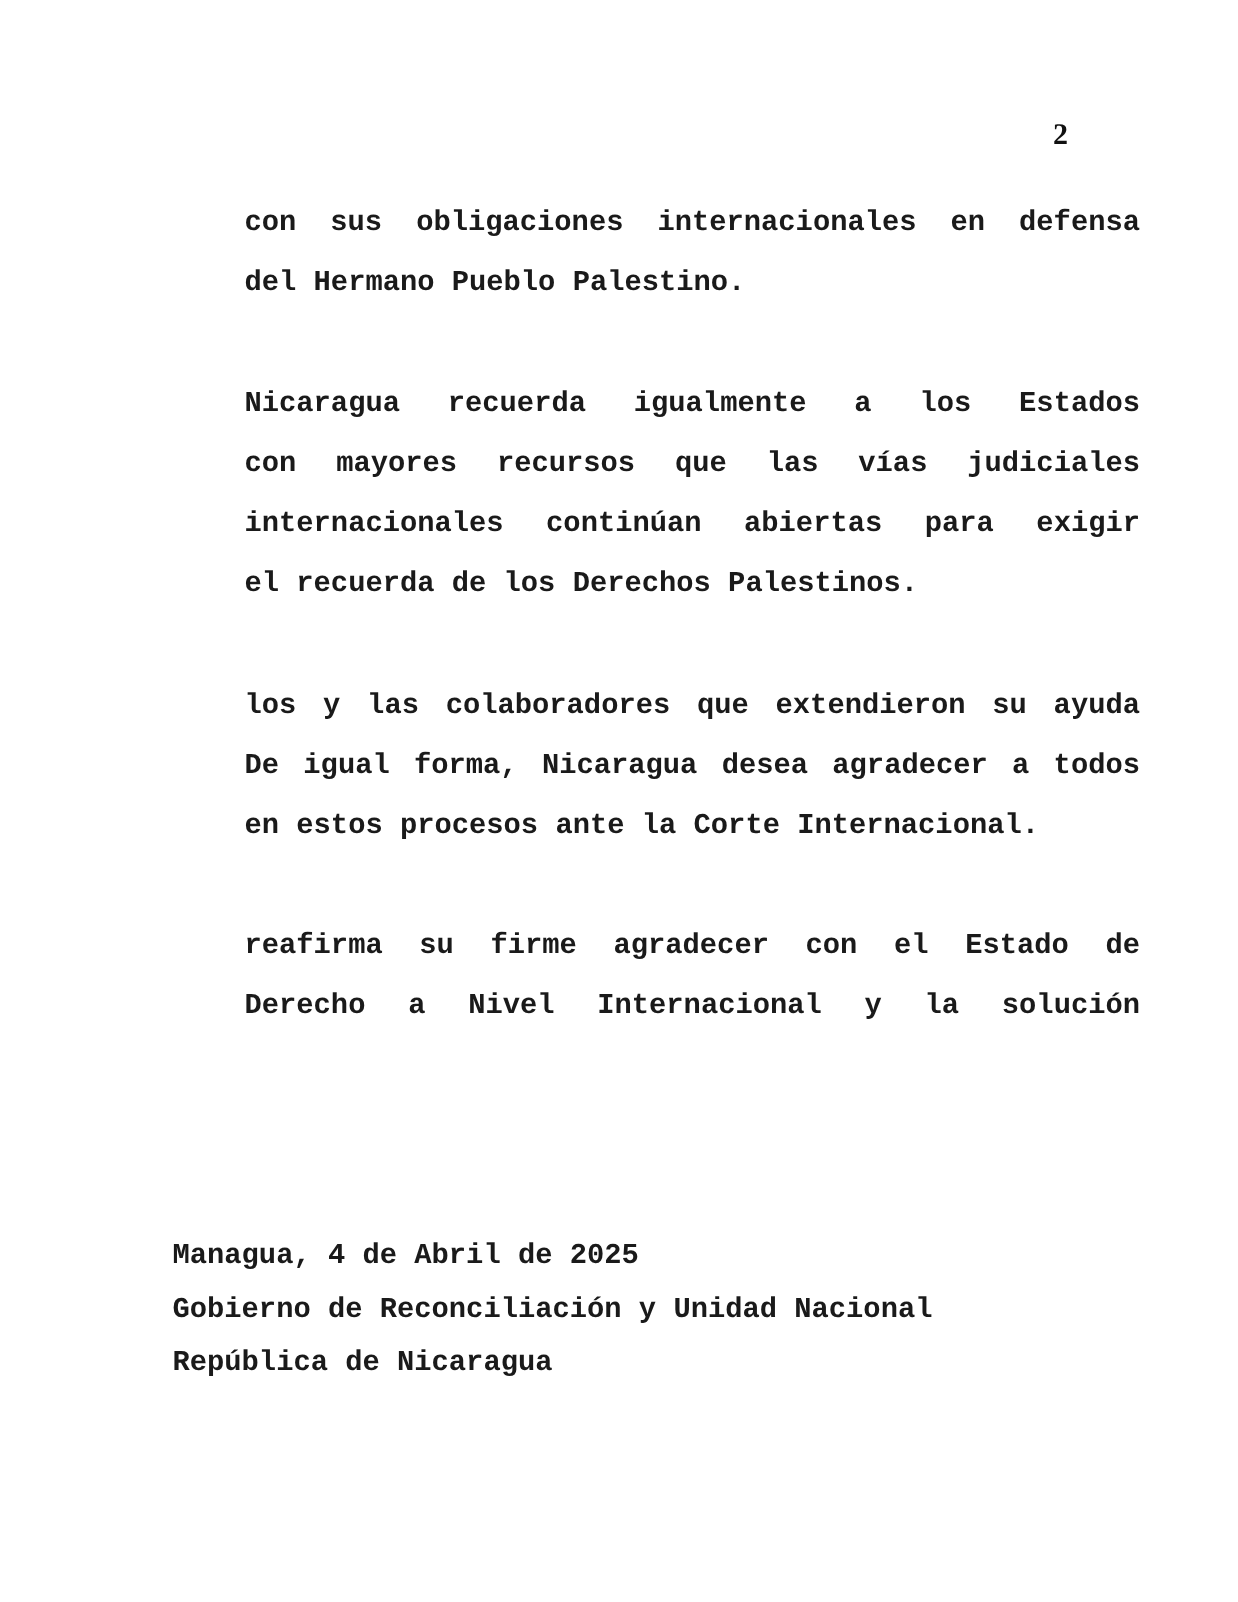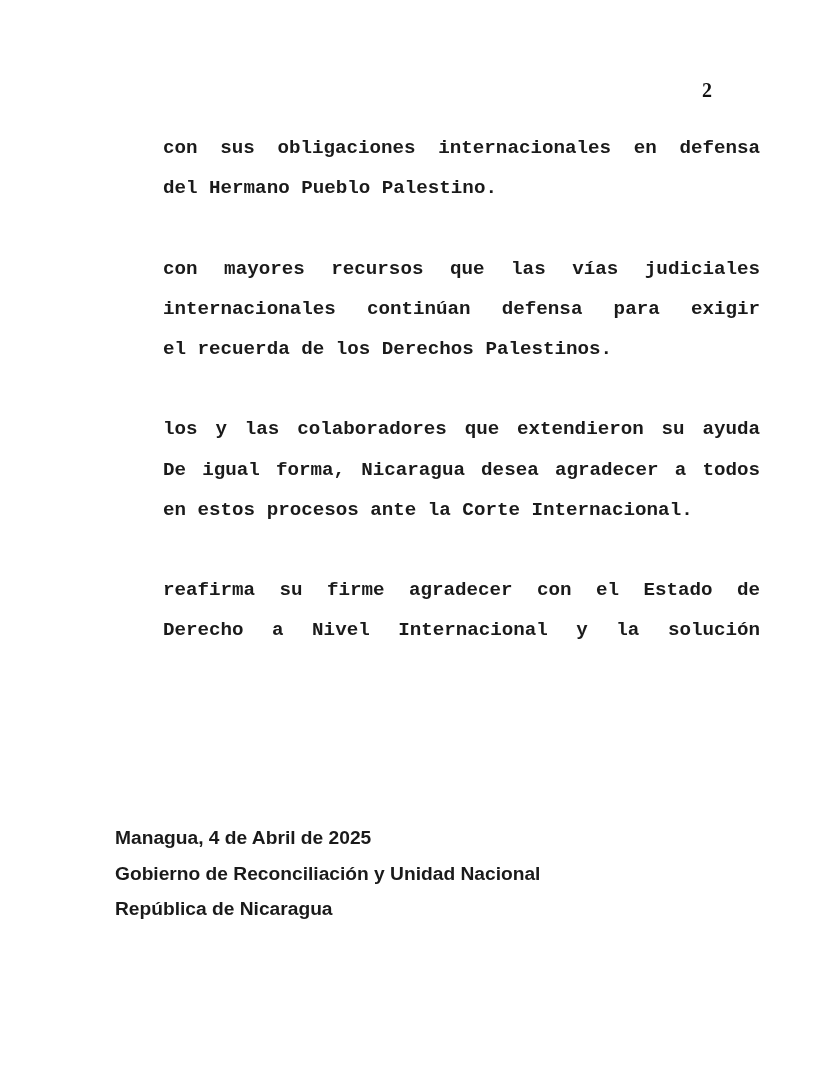--- a/index.html
+++ b/index.html
@@ -52,21 +52,21 @@
     .paragraph .line.last {
       text-align-last: left;
     }
     .gap {
       height: 40.2px;
     }
     .signature {
       position: absolute;
       left: 115px;
       top: 820px;
-      font-family: Liberation Sans, sans-serif;
+      font-family: Liberation Mono, monospace;
       font-weight: bold;
       font-size: 19.2px;
       color: #1a1a1a;
     }
     .signature .sig-line {
       display: block;
       line-height: 35.5px;
       white-space: nowrap;
     }
   </style>
@@ -77,22 +77,23 @@
 
 <div class="body-text">
 
   <p class="paragraph">
     <span class="line">con sus obligaciones internacionales en defensa</span>
     <span class="line last">del Hermano Pueblo Palestino.</span>
   </p>
   <div class="gap"></div>
 
   <p class="paragraph">
+    <span class="line">Nicaragua recuerda igualmente a los Estados</span>
     <span class="line">con mayores recursos que las vías judiciales</span>
-    <span class="line">internacionales continúan defensa para exigir</span>
+    <span class="line">internacionales continúan abiertas para exigir</span>
     <span class="line last">el recuerda de los Derechos Palestinos.</span>
   </p>
   <div class="gap"></div>
 
   <p class="paragraph">
     <span class="line">los y las colaboradores que extendieron su ayuda</span>
     <span class="line">De igual forma, Nicaragua desea agradecer a todos</span>
     <span class="line last">en estos procesos ante la Corte Internacional.</span>
   </p>
   <div class="gap"></div>

